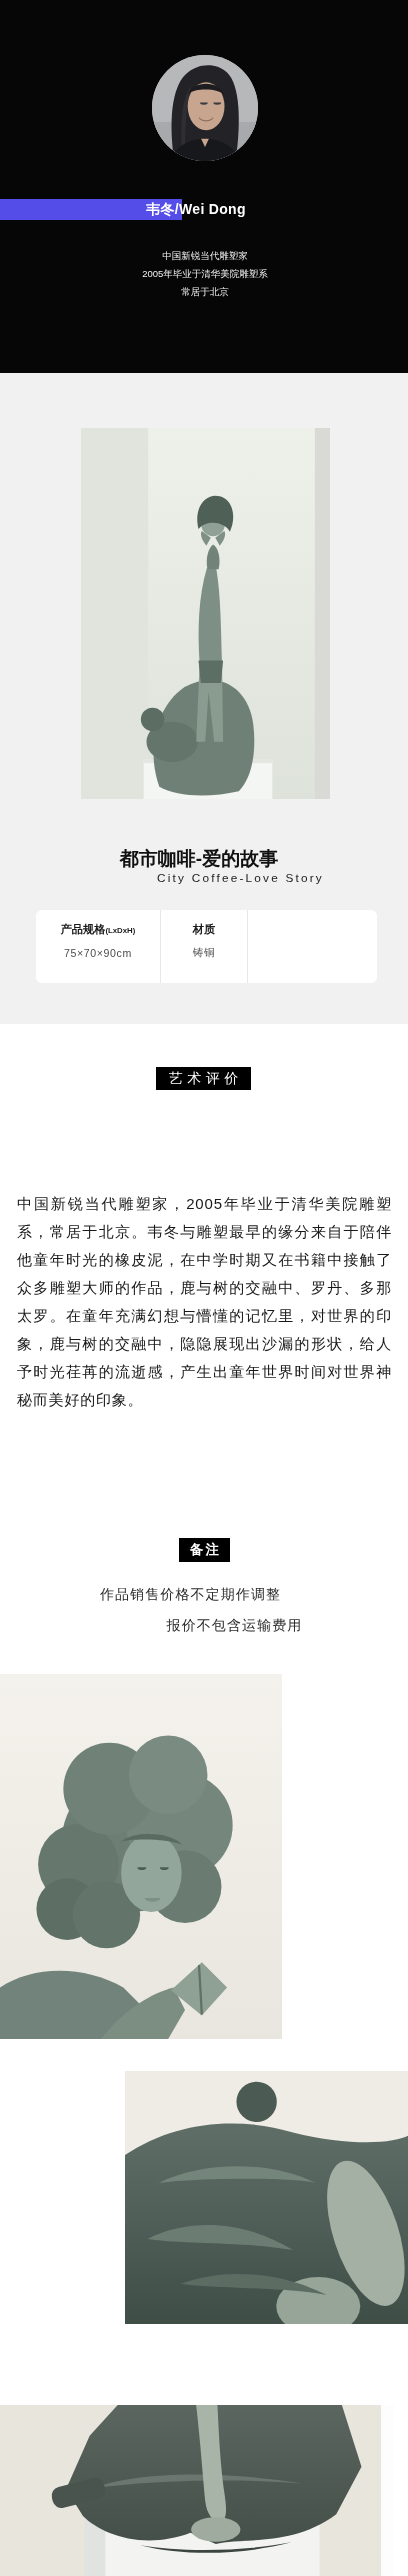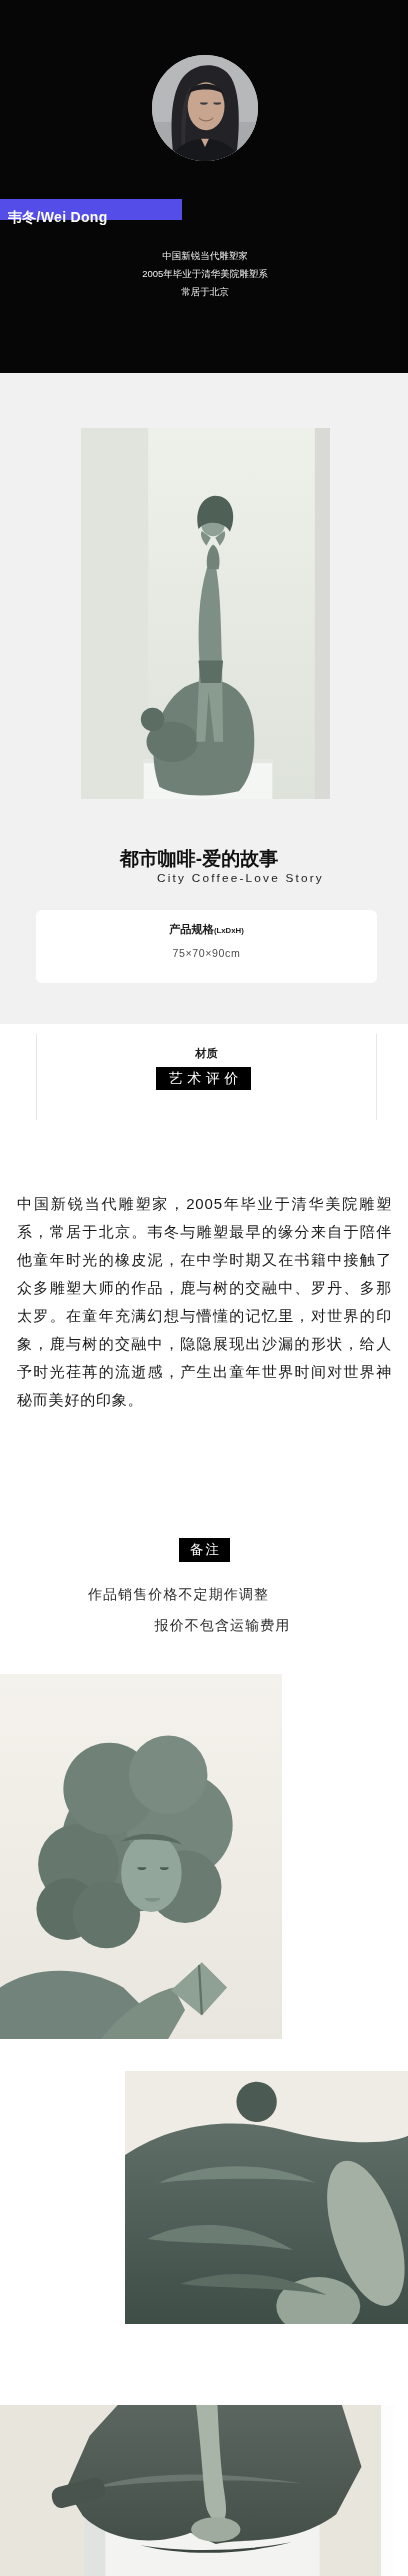--- a/index.html
+++ b/index.html
@@ -5,56 +5,56 @@
   html,body{margin:0;padding:0;}
   body{width:409px;font-family:"Liberation Sans","DejaVu Sans",sans-serif;background:#ffffff;}
   .page{position:relative;width:409px;height:2576px;overflow:hidden;background:#ffffff;}
 
   
   .hero{position:absolute;left:0;top:0;width:409px;height:373px;background:#060607;}
   .avatar{position:absolute;left:152px;top:55px;width:106px;height:106px;border-radius:50%;overflow:hidden;background:#b7b8ba;}
   .avatar svg{display:block;width:100%;height:100%;}
   .name-row{position:absolute;left:0;top:199px;width:409px;height:21px;}
   .name-bar{position:absolute;left:0;top:0;width:182px;height:21px;background:#554de8;}
-  .name-text{position:relative;margin:8px;width:392px;line-height:21px;
+  .name-text{position:relative;margin:0;width:392px;line-height:21px;text-align:center;
     font-size:14px;font-weight:bold;color:#ffffff;letter-spacing:0.3px;}
   .bio{position:absolute;left:4px;top:247px;width:402px;text-align:center;color:#f2f2f2;
     font-size:9.5px;font-weight:normal;}
   .bio div{line-height:18px;}
 
   
   .gray-band{position:absolute;left:0;top:373px;width:409px;height:651px;background:#f1f1f2;}
 
   .main-photo{position:absolute;left:81px;top:428px;width:249px;height:371px;overflow:hidden;background:#e7ebe4;}
   .main-photo svg{display:block;width:100%;height:100%;}
 
   .prod-title{position:absolute;left:0;top:849px;width:398px;margin:0;text-align:center;
     font-size:19px;line-height:19px;font-weight:bold;color:#111111;}
   .prod-subtitle{position:absolute;left:0;top:870px;width:409px;text-align:center;
     font-size:11.8px;line-height:17px;color:#1d1d1d;letter-spacing:2.2px;margin-left:36px;}
 
   .spec-card{position:absolute;left:36px;top:910px;width:341px;height:73px;background:#ffffff;border-radius:6px;
-    display:flex;flex-direction:column;}
+    display:flex;}
   .spec-col{flex:1;display:flex;flex-direction:column;align-items:center;}
   .spec-col.c1{flex:0 0 124px;}
   .spec-col.c2{flex:0 0 86px;border-left:0.6px solid #e7e7e7;border-right:0.6px solid #e7e7e7;}
   .spec-col.c3{flex:1;}
   .spec-head{margin-top:13.4px;font-size:11.2px;font-weight:bold;color:#1c1c1c;line-height:13.4px;}
   .spec-head .small{font-size:7.8px;font-weight:bold;}
   .spec-val{margin-top:9px;font-size:10.6px;color:#4c4c4c;letter-spacing:0.6px;}
 
   
   .black-tag{position:absolute;background:#000000;color:#ffffff;display:flex;align-items:center;justify-content:center;}
   .tag-review{left:156px;top:1067px;width:95px;height:23px;font-size:14px;letter-spacing:4.5px;text-indent:4.5px;}
-  .tag-notes{left:179px;top:1538px;width:51px;height:23.5px;font-size:13.4px;letter-spacing:2.2px;text-indent:2.2px;}
+  .tag-notes{left:179px;top:1538px;width:51px;height:23.5px;font-size:13.4px;letter-spacing:2.2px;text-indent:2.2px;font-weight:bold;}
 
   .review-body{position:absolute;left:17px;top:1190px;width:375px;margin:0;
     font-size:15px;line-height:28px;letter-spacing:0.8px;color:#191919;text-align:justify;}
 
-  .note-line{position:absolute;left:4px;width:349px;text-align:center;font-size:14px;line-height:18px;
+  .note-line{position:absolute;left:16px;width:349px;text-align:center;font-size:14px;line-height:18px;
     color:#2a2a2a;letter-spacing:1.1px;}
   .note-1{top:1585px;}
   .note-2{top:1616px;padding-left:44px;}
 
   
   .detail{position:absolute;overflow:hidden;}
   .detail svg{display:block;width:100%;height:100%;}
   .detail-1{left:0;top:1674px;width:282px;height:365px;background:#f0ede6;}
   .detail-2{left:125px;top:2071px;width:284px;height:253px;background:#eeebe4;}
   .detail-3{left:0;top:2405px;width:394px;height:171px;background:#e8e5dd;}

